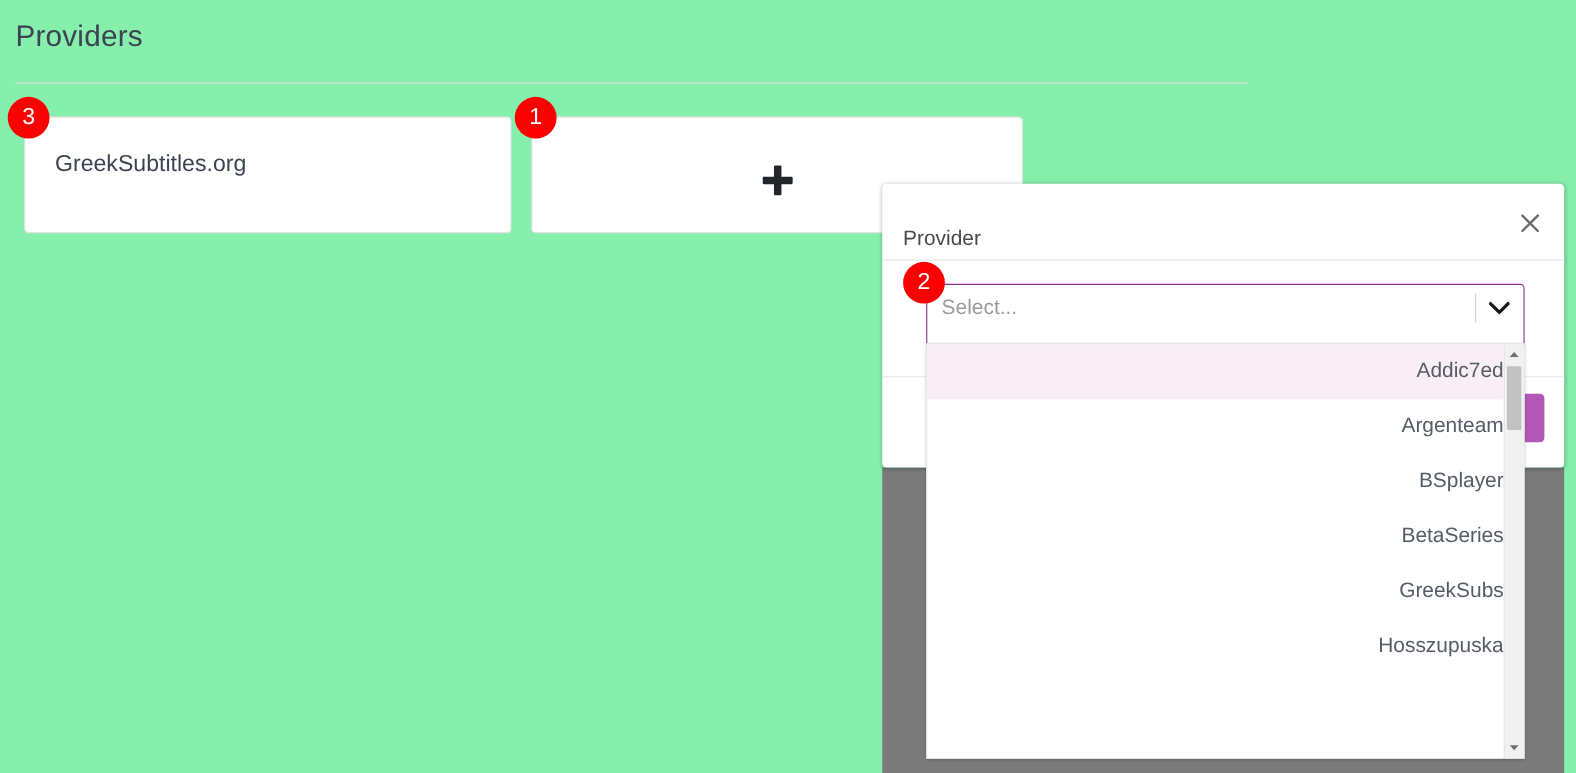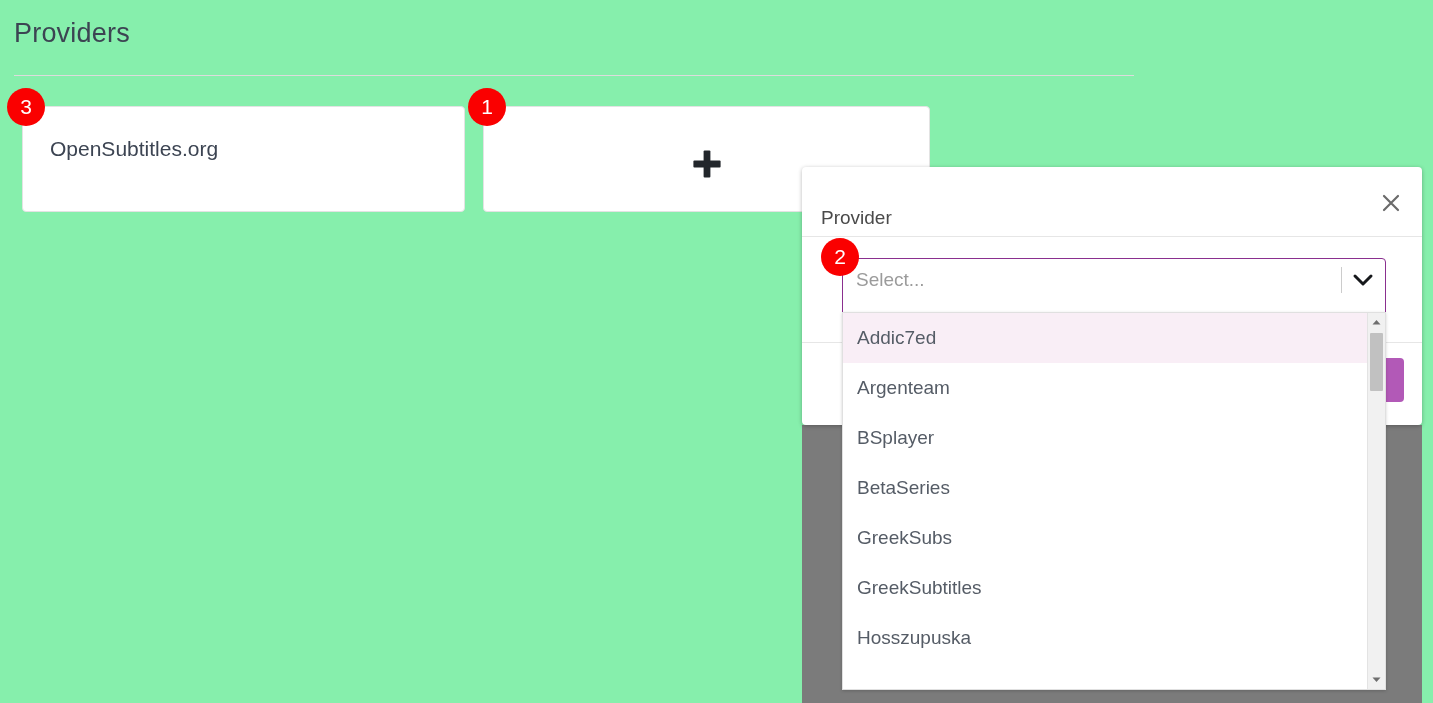--- a/index.html
+++ b/index.html
@@ -154,20 +154,21 @@
     background: #fff;
     border: 1px solid #e0e0e0;
     box-shadow: 0 1px 3px rgba(0,0,0,.18);
     z-index: 9;
     overflow: hidden;
   }
   .dropdown-list {
     position: absolute;
     left: 0; top: 0; right: 18px; bottom: 0;
     overflow: hidden;
+    text-align: right;
   }
   .option {
     position: relative;
     height: 50px;
     line-height: 50px;
     padding-left: 14px;
     font-size: 19px;
     color: #555c66;
     white-space: nowrap;
     cursor: pointer;
@@ -218,21 +219,21 @@
 <body>
 
 <div id="root">
 
   <div class="page-title">Providers</div>
   <div class="title-rule"></div>
 
   <div class="cards">
 
     <div class="card card-existing">
-      <div class="card-label">OpenSubtitles.org</div>
+      <div class="card-label">GreekSubtitles.org</div>
     </div>
 
     <div class="card card-add">
       <div class="plus-icon">
         <svg width="34" height="34" viewBox="0 0 34 34" aria-hidden="true">
           <rect x="13.6" y="3.4" width="6.8" height="27.2" rx="1" fill="#22262b"></rect>
           <rect x="3.4" y="13.6" width="27.2" height="6.8" rx="1" fill="#22262b"></rect>
         </svg>
       </div>
     </div>
@@ -270,21 +271,20 @@
     </div>
   </div>
 
   <div class="dropdown">
     <div class="dropdown-list" id="dropdown-list">
         <div class="option focused">Addic7ed</div>
         <div class="option">Argenteam</div>
         <div class="option">BSplayer</div>
         <div class="option">BetaSeries</div>
         <div class="option">GreekSubs</div>
-        <div class="option">GreekSubtitles</div>
         <div class="option">Hosszupuska</div>
       </div>
     <div class="scrollbar">
       <div class="sb-arrow up">
         <svg width="17" height="17" viewBox="0 0 17 17" aria-hidden="true">
           <path d="M4.5 10.5 L8.5 6 L12.5 10.5 Z" fill="#6e6e6e"></path>
         </svg>
       </div>
       <div class="sb-thumb"></div>
       <div class="sb-arrow down">

